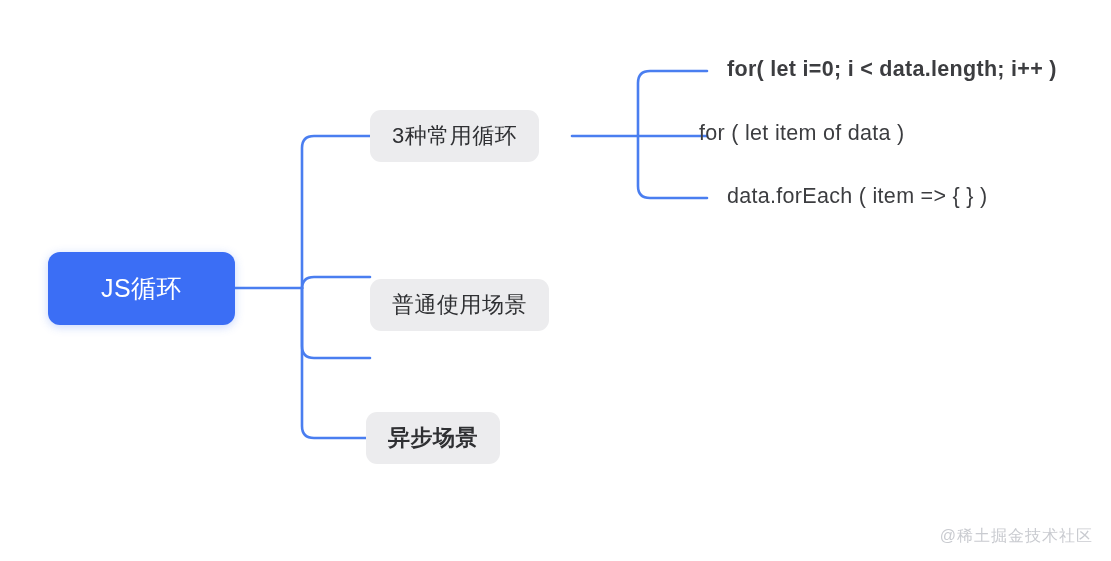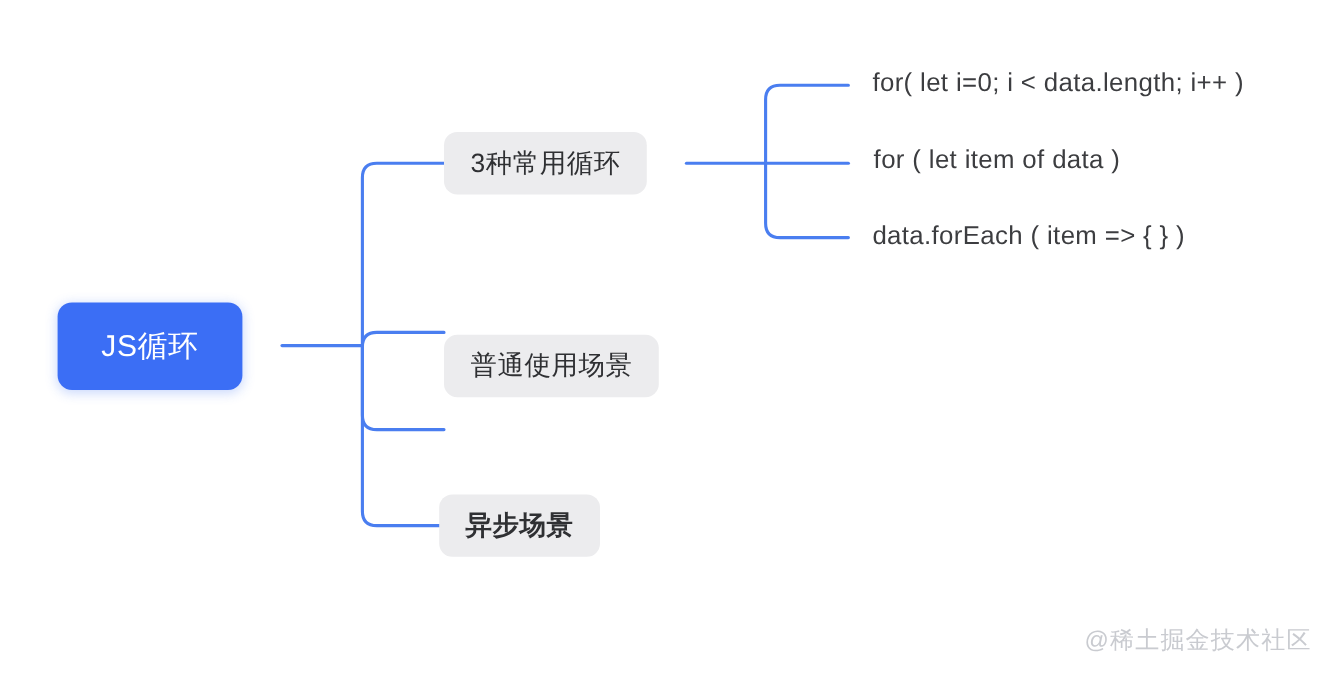--- a/index.html
+++ b/index.html
@@ -29,21 +29,21 @@
     position: absolute;
     display: flex;
     align-items: center;
     justify-content: center;
     box-sizing: border-box;
     white-space: nowrap;
   }
   .root-node {
     left: 48px;
     top: 252px;
-    width: 154px;
+    width: 187px;
     height: 73px;
     border-radius: 12px;
     background: #3b6ef5;
     color: #ffffff;
     font-size: 25px;
     letter-spacing: 0.5px;
     box-shadow: 0 2px 10px rgba(59,110,245,0.28);
   }
   .branch-node {
     background: #ececee;
@@ -60,30 +60,30 @@
   .n-async  { left: 366px; top: 412px; font-weight: bold; }
 
   .leaf {
     position: absolute;
     color: #3c3d40;
     font-size: 21.5px;
     letter-spacing: 0.3px;
     white-space: nowrap;
     line-height: 1;
   }
-  .leaf-1 { left: 727px; top: 59px; }
-  .leaf-2 { left: 728px; top: 123px; }
+  .leaf-1 { left: 727px; top: 59px; font-weight: bold; }
+  .leaf-2 { left: 699px; top: 123px; }
   .leaf-3 { left: 727px; top: 186px; }
 
   .watermark {
     position: absolute;
     right: 18px;
     bottom: 14px;
     color: #c9cbd0;
-    font-size: 20px;
+    font-size: 16px;
     letter-spacing: 1px;
     white-space: nowrap;
   }
 </style>
 </head>
 <body>
 
 <div id="canvas">
 
   <svg id="wires" viewBox="0 0 1111 561" xmlns="http://www.w3.org/2000/svg">

